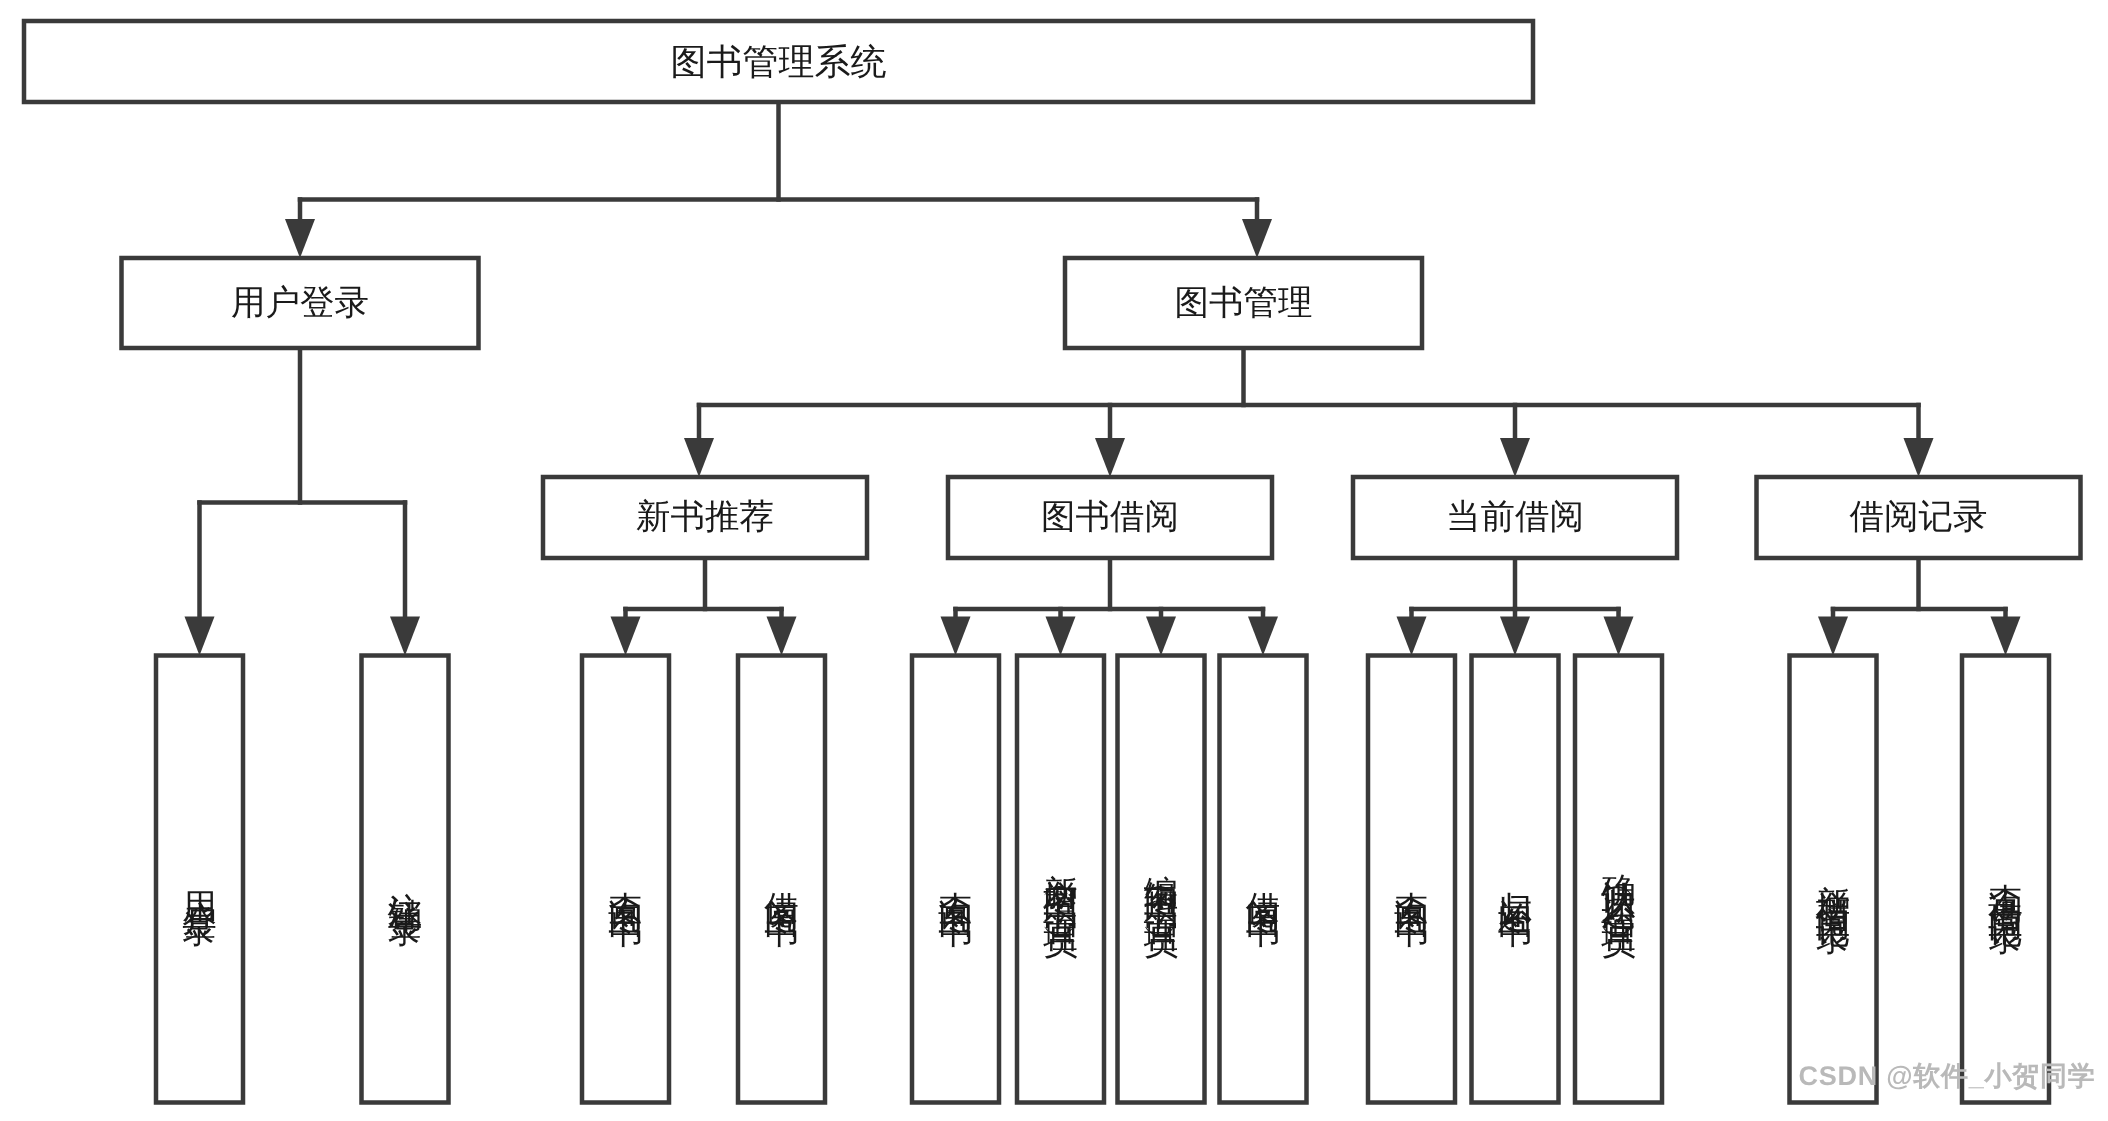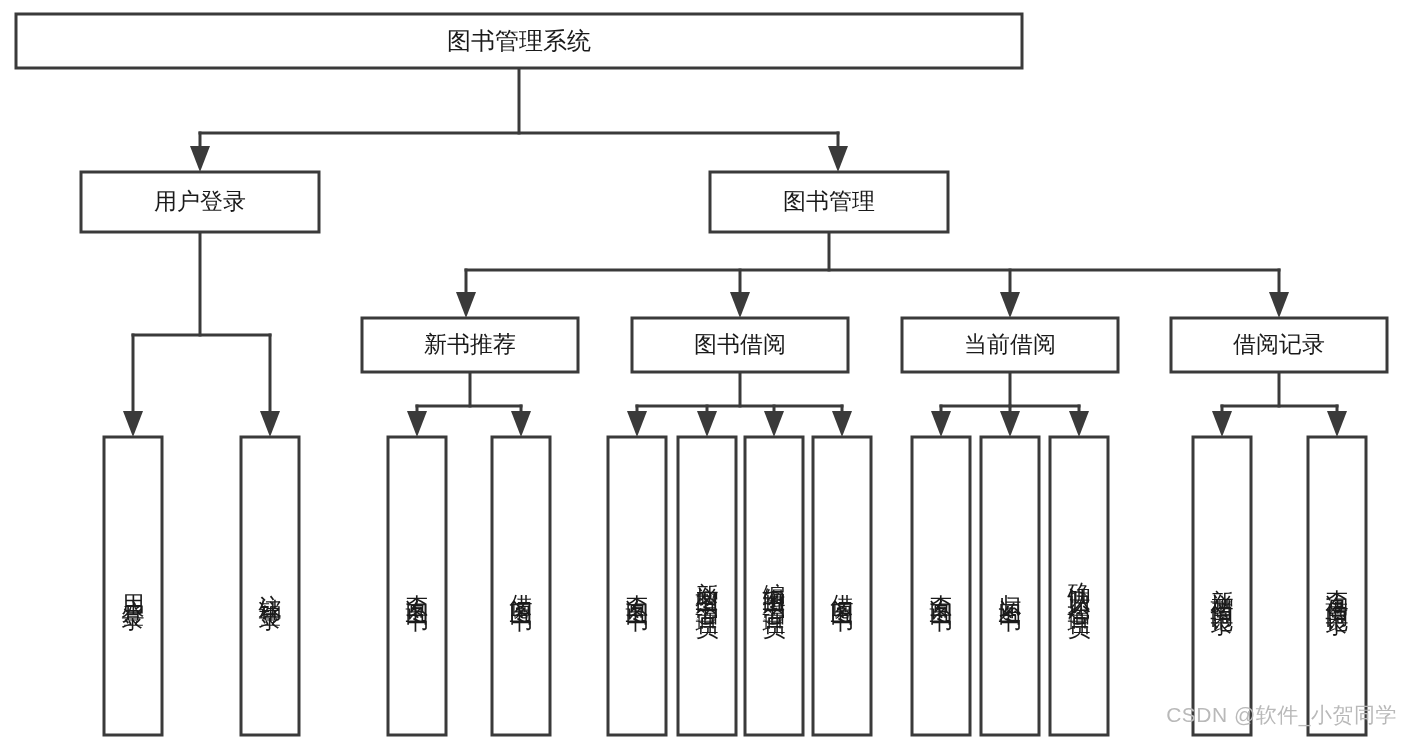--- a/index.html
+++ b/index.html
@@ -71,24 +71,25 @@
     align-items: center;
     justify-content: center;
     text-align: center;
     pointer-events: none;
   }
   .watermark {
     position: absolute;
     right: 8px;
     bottom: 6px;
     font-family: "Liberation Sans", "DejaVu Sans", sans-serif;
-    font-size: 21px;
+    font-size: 18px;
     color: #b9b9b9;
     letter-spacing: 0.5px;
     white-space: nowrap;
+    font-weight: bold;
   }
 </style>
 </head>
 <body>
 
 <div id="diagram-root">
 
   <svg class="diagram-svg" viewBox="0 0 1405 747">
 
     <g>

